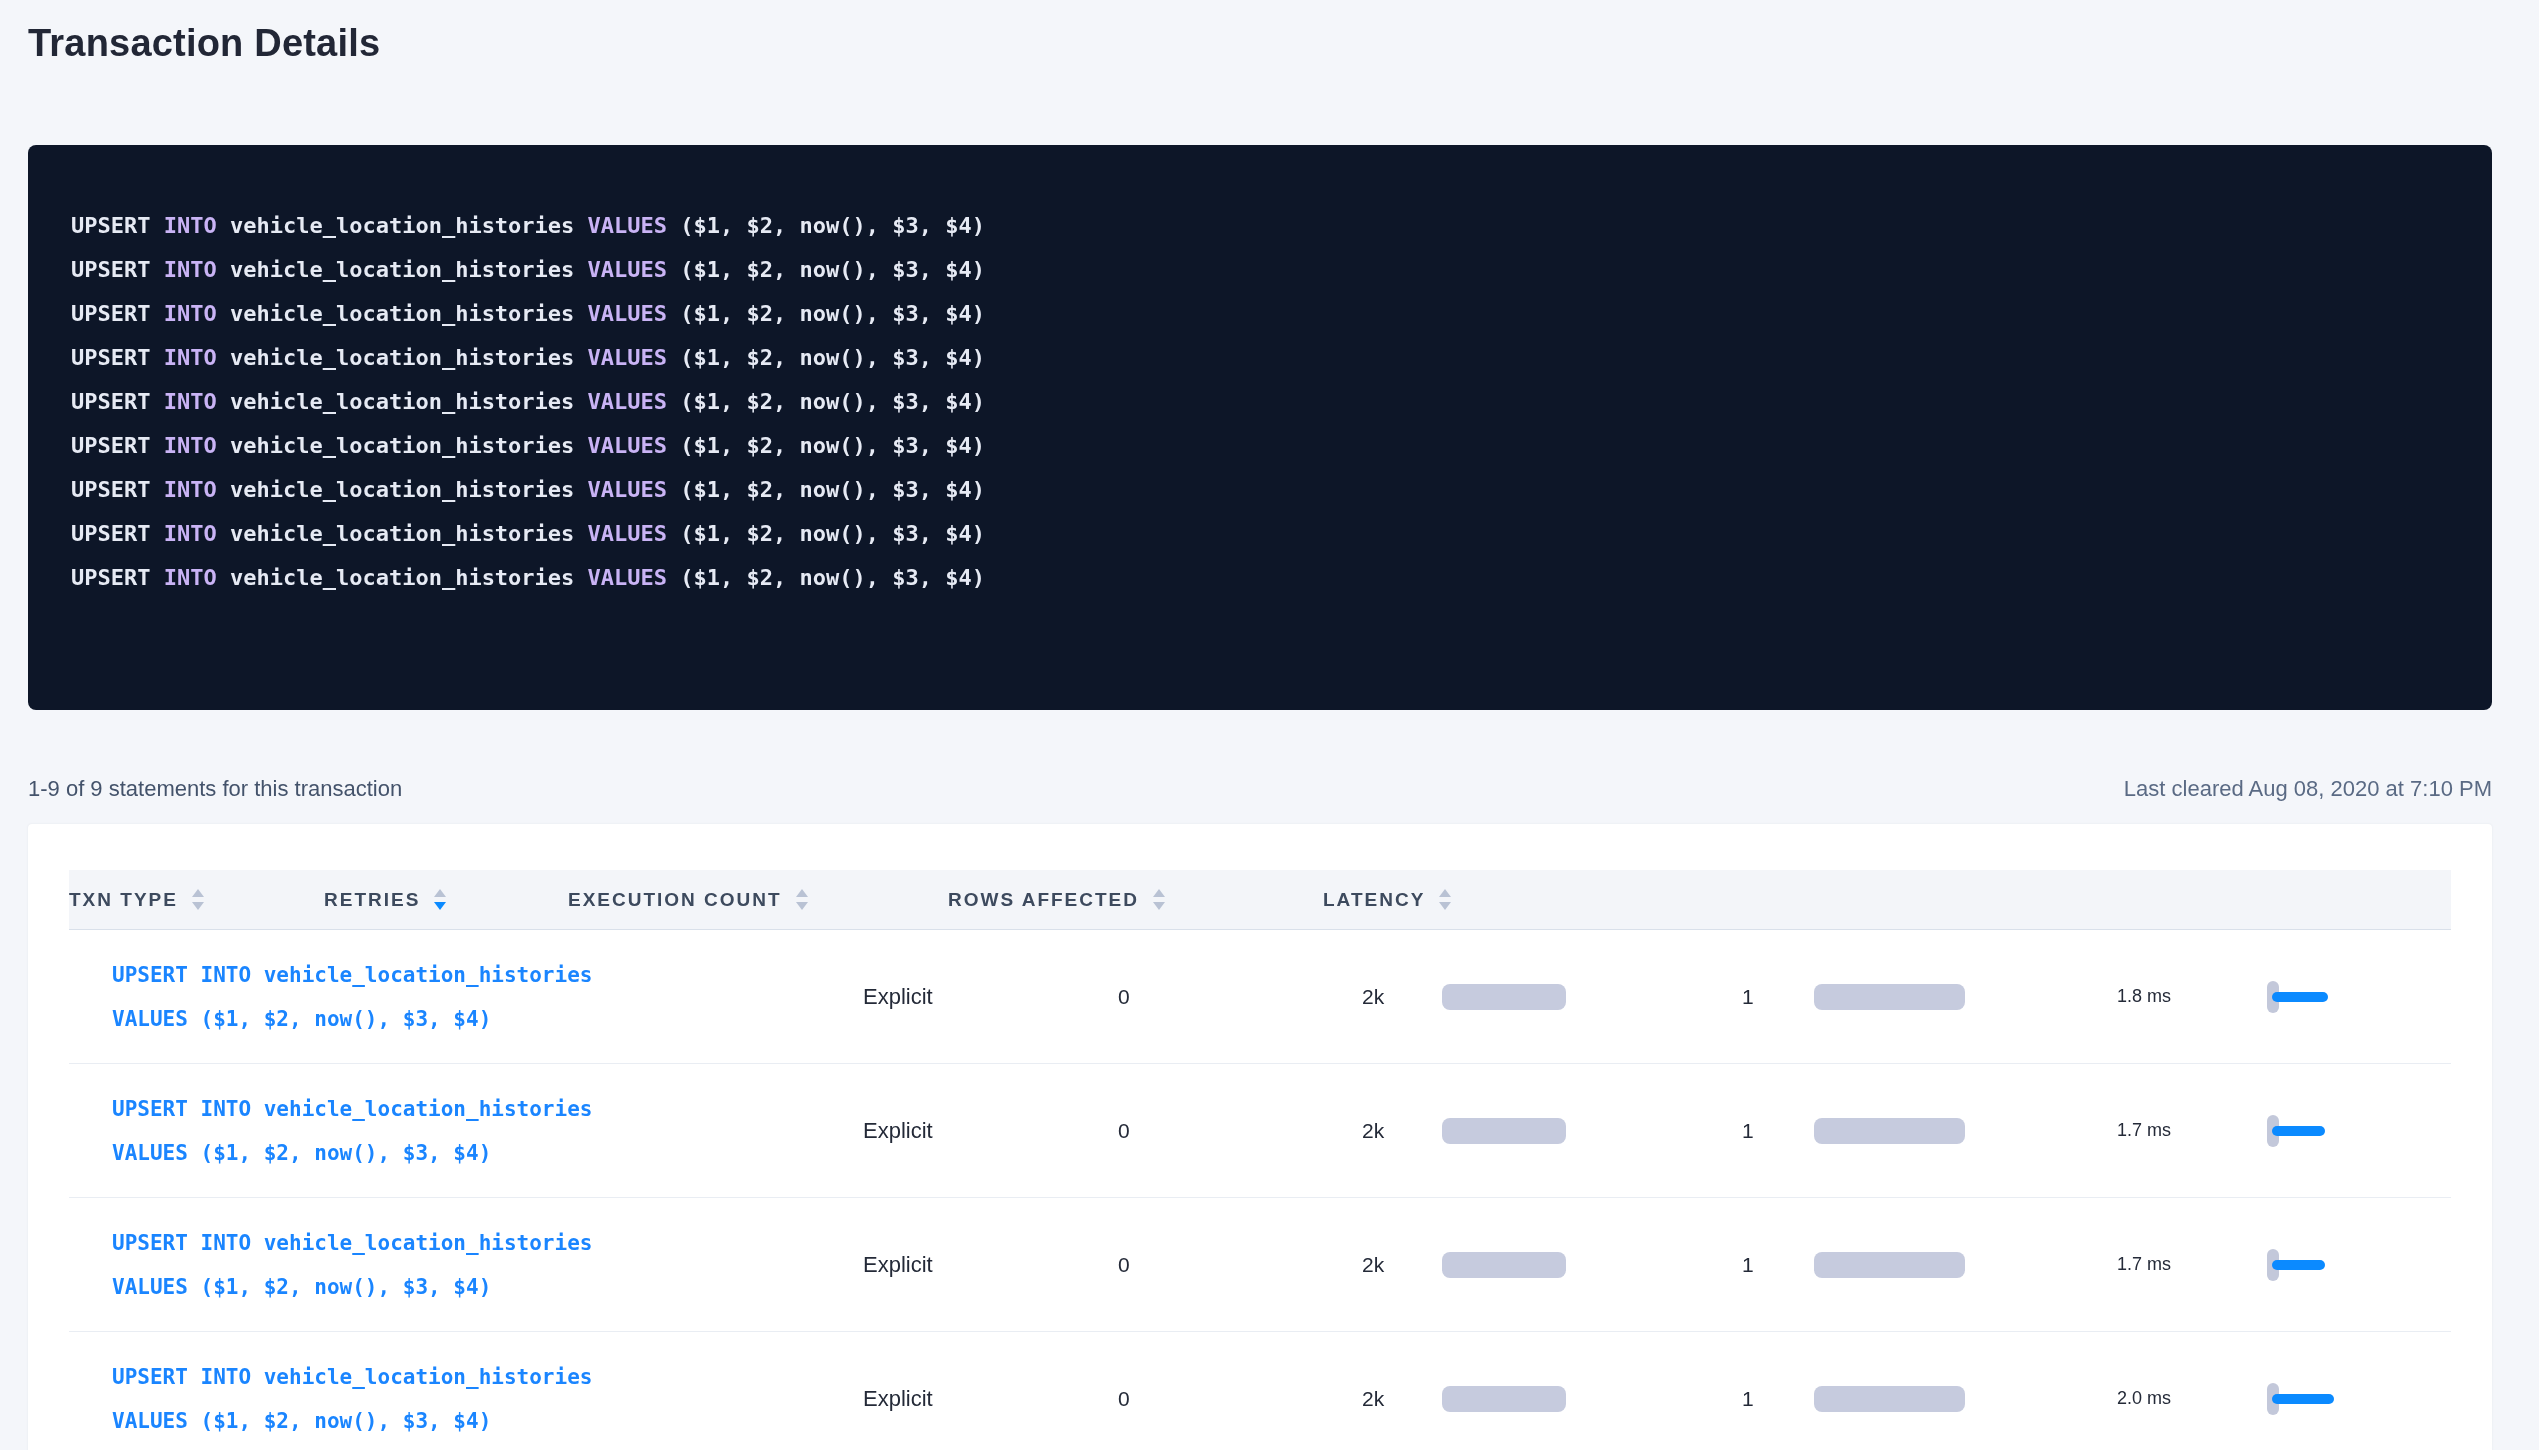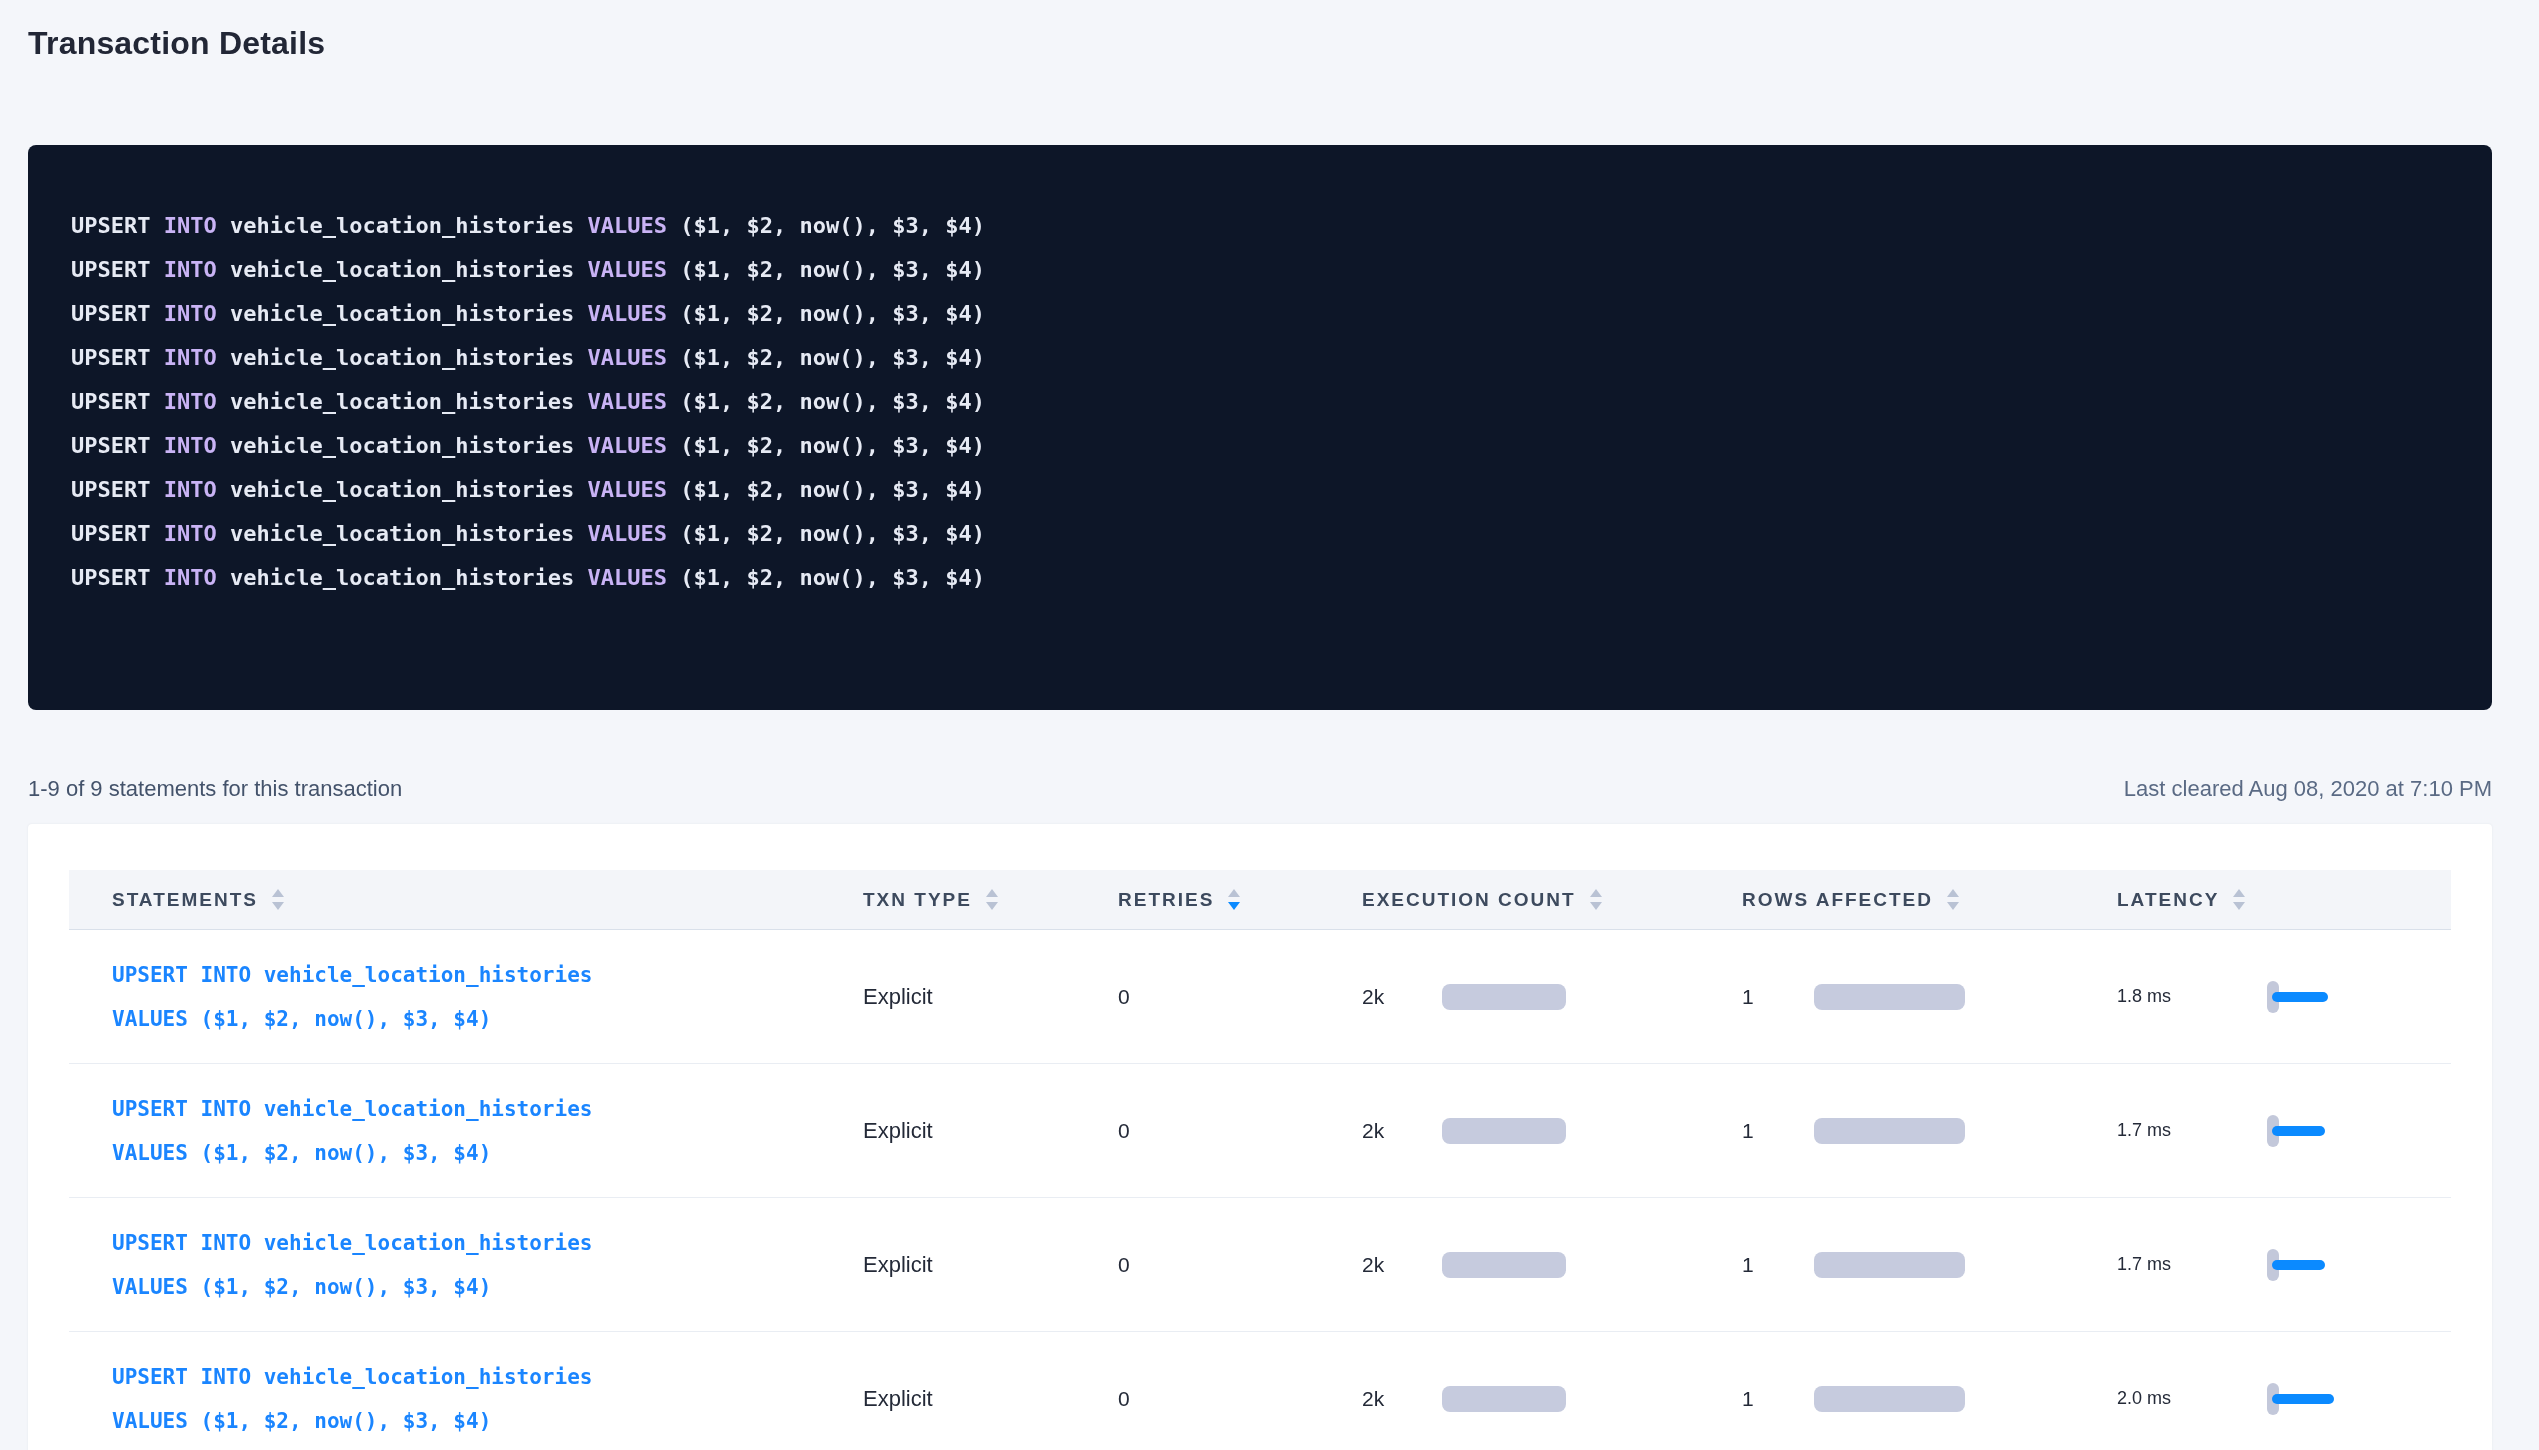--- a/index.html
+++ b/index.html
@@ -4,21 +4,21 @@
 <style>
   * { box-sizing: border-box; margin: 0; padding: 0; }
   html, body { width: 2539px; height: 1450px; overflow: hidden; }
   body {
     background: #f4f6fa;
     font-family: "Liberation Sans", sans-serif;
     color: #242a38;
     padding: 20px 47px 0 28px;
   }
   .page-title {
-    font-size: 32px;
+    font-size: 38px;
     line-height: 46px;
     font-weight: 600;
     color: #222736;
     letter-spacing: 0.2px;
   }
   
   .sql-box {
     margin-top: 79px;
     height: 565px;
     background: var(--code-bg);
@@ -172,27 +172,20 @@
 </div>
 
 <div class="meta-row">
   <span class="meta-count">1-9 of 9 statements for this transaction</span>
   <span class="meta-cleared">Last cleared Aug 08, 2020 at 7:10 PM</span>
 </div>
 
 <div class="card">
   <div class="tbl">
     <div class="tbl-header" id="tblHeader">
-  <div class="th c1">
-    <span>STATEMENTS</span>
-    <span class="sorts">
-      <span class="tri-up"></span>
-      <span class="tri-down"></span>
-    </span>
-  </div>
 
   <div class="th c2">
     <span>TXN TYPE</span>
     <span class="sorts">
       <span class="tri-up"></span>
       <span class="tri-down"></span>
     </span>
   </div>
 
   <div class="th c3">

